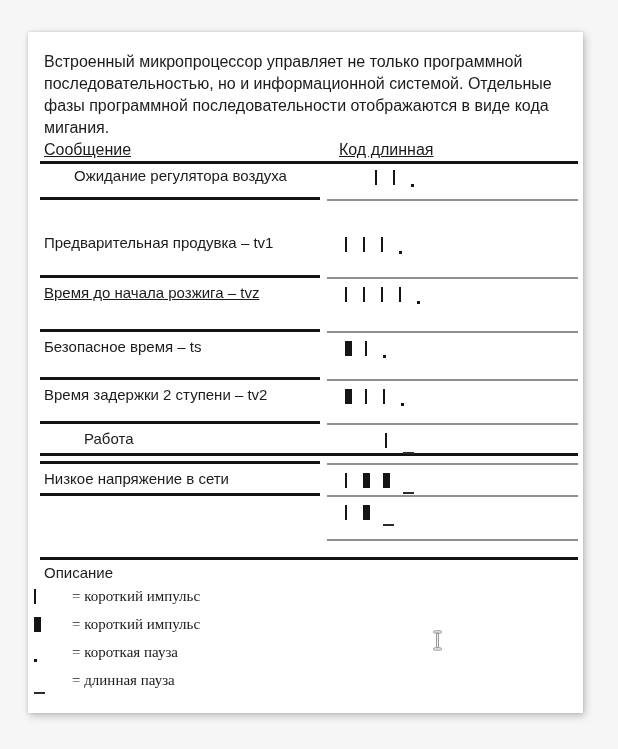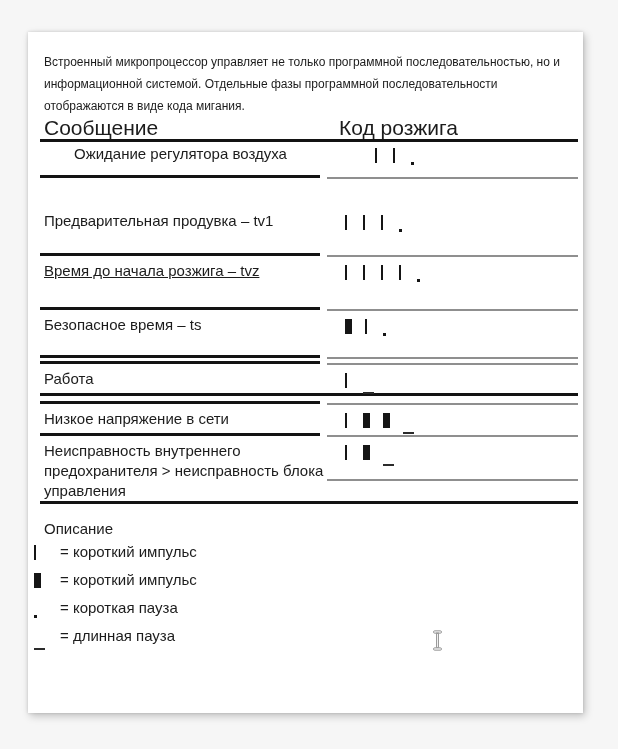--- a/index.html
+++ b/index.html
@@ -10,62 +10,62 @@
     color:#1c1c1c;
     position:relative;
     overflow:hidden;
   }
   .page {
     position:absolute; left:28px; top:32px; width:555px; height:681px;
     background:#ffffff;
     box-shadow:0 0 3px rgba(0,0,0,.15), 2px 3px 8px rgba(0,0,0,.22);
     padding:19px 5px 0 12px;
   }
-  .intro { margin-left:4px; width:526px; font-size:12px; line-height:22px; }
+  .intro { margin-left:4px; width:526px; font-size:16px; line-height:22px; }
   
   .btable { width:538px; margin-top:0; }
-  .thead { display:flex; font-size:21px; line-height:22px; }
+  .thead { display:flex; font-size:16px; line-height:22px;text-decoration:underline; }
   .h-msg { width:299px; padding-left:4px; }
   .h-code { }
   .heavy { height:3px; background:#131313; }
   .gap { height:5px; }
   .divider { position:relative; height:6px; }
   .div-left { position:absolute; left:0; top:0; width:280px; height:3px; background:#131313; }
   .div-right { position:absolute; left:287px; right:0; top:2px; height:2px; background:#8f8f8f; }
   .trow { position:relative; }
   .r0{min-height:33px;margin-left:30px;} .r1{min-height:44px;margin-top:28px;} .r2{min-height:48px;text-decoration:underline;} .r3{min-height:42px;}
-  .r4{min-height:38px;} .r5{min-height:26px;} .r6{min-height:26px;} .r7{min-height:58px;}
+  .r4{min-height:38px;} .r5{min-height:26px;margin-left:40px;} .r6{min-height:26px;} .r7{min-height:58px;}
   .msg { padding:2px 0 0 4px; width:286px; font-size:15px; line-height:20px; }
   .code { position:absolute; left:305px; top:6px; display:flex; align-items:flex-end; height:15px; }
   .mid-rule { position:absolute; left:287px; right:0; top:40px; height:2px; background:#8f8f8f; }
   
   .sym { display:inline-block; flex:none; }
   .sym-short { width:2px;  height:15px; background:#151515; margin-right:16px; }
   .sym-long  { width:7px;  height:15px; background:#151515; margin-right:13px; }
   .sym-dot   { width:3px;  height:3px;  background:#151515; margin-right:13px; transform:translateY(2px); }
   .sym-pause { width:11px; height:2px;  background:#2b2b2b; margin-right:13px; transform:translateY(6px); }
   
-  .legend-title { padding-left:4px; margin-top:15px; font-size:15px; line-height:20px; }
+  .legend-title { padding-left:4px; margin-top:3px; font-size:15px; line-height:20px; }
   .legend-item { display:flex; align-items:flex-start; height:25px; margin-top:3px; }
   .lsym { display:flex; align-items:flex-end; height:15px; width:24px; margin-left:-6px; margin-top:3px; }
   .lsym .sym { margin-right:0; }
-  .llabel { font-size:15px; line-height:20px; margin-left:2px; }
+  .llabel { font-size:15px; line-height:20px; margin-left:14px;font-family:Liberation Serif, serif; }
   
   .cursor { position:absolute; left:431px; top:630px; width:13px; height:21px; }
 </style>
 </head>
 <body>
 
 <div class="page">
   <p class="intro">Встроенный микропроцессор управляет не только программной последовательностью, но и информационной системой. Отдельные фазы программной последовательности отображаются в виде кода мигания.</p>
 
   <div class="btable">
     <div class="thead">
       <div class="h-msg">Сообщение</div>
-      <div class="h-code">Код розжига</div>
+      <div class="h-code">Код длинная</div>
     </div>
     <div class="heavy"></div>
     <div id="tbody">
         <div class="trow r0">
           <div class="msg">Ожидание регулятора воздуха</div>
           <div class="code">
             <span class="sym sym-short"></span>
             <span class="sym sym-short"></span>
             <span class="sym sym-dot"></span>
           </div>
@@ -106,20 +106,29 @@
           <div class="code">
             <span class="sym sym-long"></span>
             <span class="sym sym-short"></span>
             <span class="sym sym-dot"></span>
           </div>
         </div>
         <div class="divider">
           <span class="div-left"></span>
           <span class="div-right"></span>
         </div>
+        <div class="trow r4">
+          <div class="msg">Время задержки 2 ступени – tv2</div>
+          <div class="code">
+            <span class="sym sym-long"></span>
+            <span class="sym sym-short"></span>
+            <span class="sym sym-short"></span>
+            <span class="sym sym-dot"></span>
+          </div>
+        </div>
         <div class="divider">
           <span class="div-left"></span>
           <span class="div-right"></span>
         </div>
         <div class="trow r5">
           <div class="msg">Работа</div>
           <div class="code">
             <span class="sym sym-short"></span>
             <span class="sym sym-pause"></span>
           </div>
@@ -137,21 +146,20 @@
             <span class="sym sym-long"></span>
             <span class="sym sym-long"></span>
             <span class="sym sym-pause"></span>
           </div>
         </div>
         <div class="divider">
           <span class="div-left"></span>
           <span class="div-right"></span>
         </div>
         <div class="trow r7">
-          <div class="msg">Неисправность внутреннего предохранителя &gt; неисправность блока управления</div>
           <div class="code">
             <span class="sym sym-short"></span>
             <span class="sym sym-long"></span>
             <span class="sym sym-pause"></span>
           </div>
           <div class="mid-rule"></div>
         </div>
         <div class="heavy"></div>
       </div>
 

